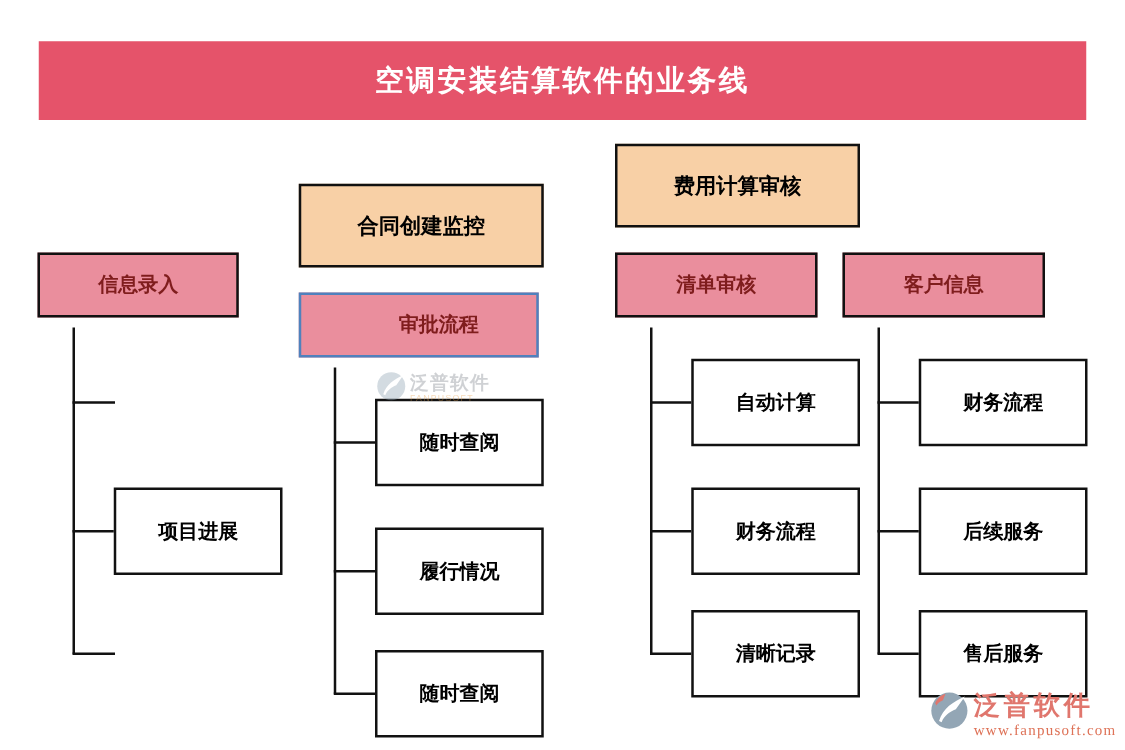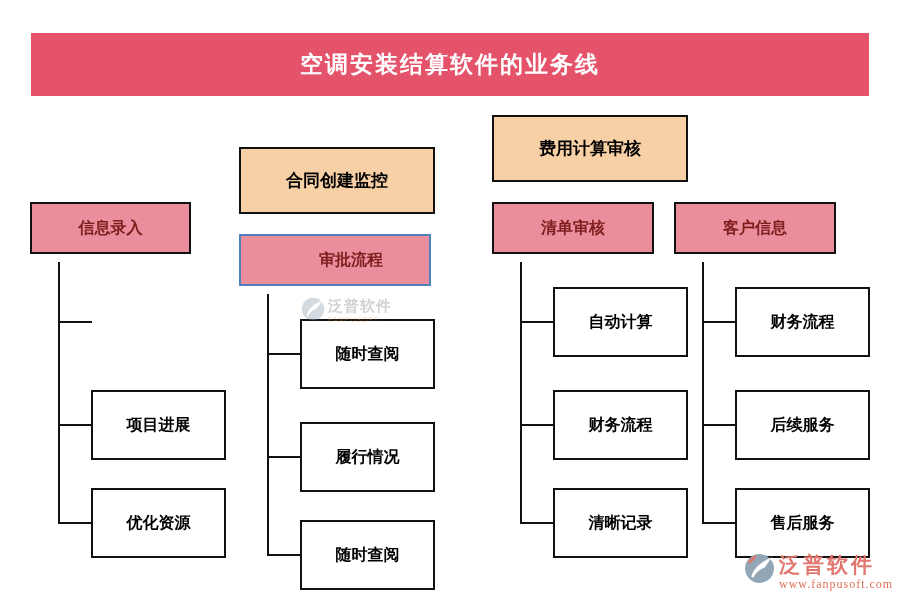--- a/index.html
+++ b/index.html
@@ -88,21 +88,20 @@
     <div class="banner-title">空调安装结算软件的业务线</div>
   </div>
 
   <div class="column col1">
     <div class="sub-box">信息录入</div>
     <div class="trunk"></div>
     <div class="branch branch-1"></div>
     <div class="branch branch-2"></div>
     <div class="branch branch-3"></div>
     <div class="item-box item-2">项目进展</div>
-    <div class="item-box item-3">优化资源</div>
   </div>
 
   <div class="column col2">
     <div class="header-box">合同创建监控</div>
     <div class="sub-box">审批流程</div>
     <div class="trunk"></div>
     <div class="branch branch-1"></div>
     <div class="branch branch-2"></div>
     <div class="branch branch-3"></div>
     <div class="item-box item-1">随时查阅</div>

